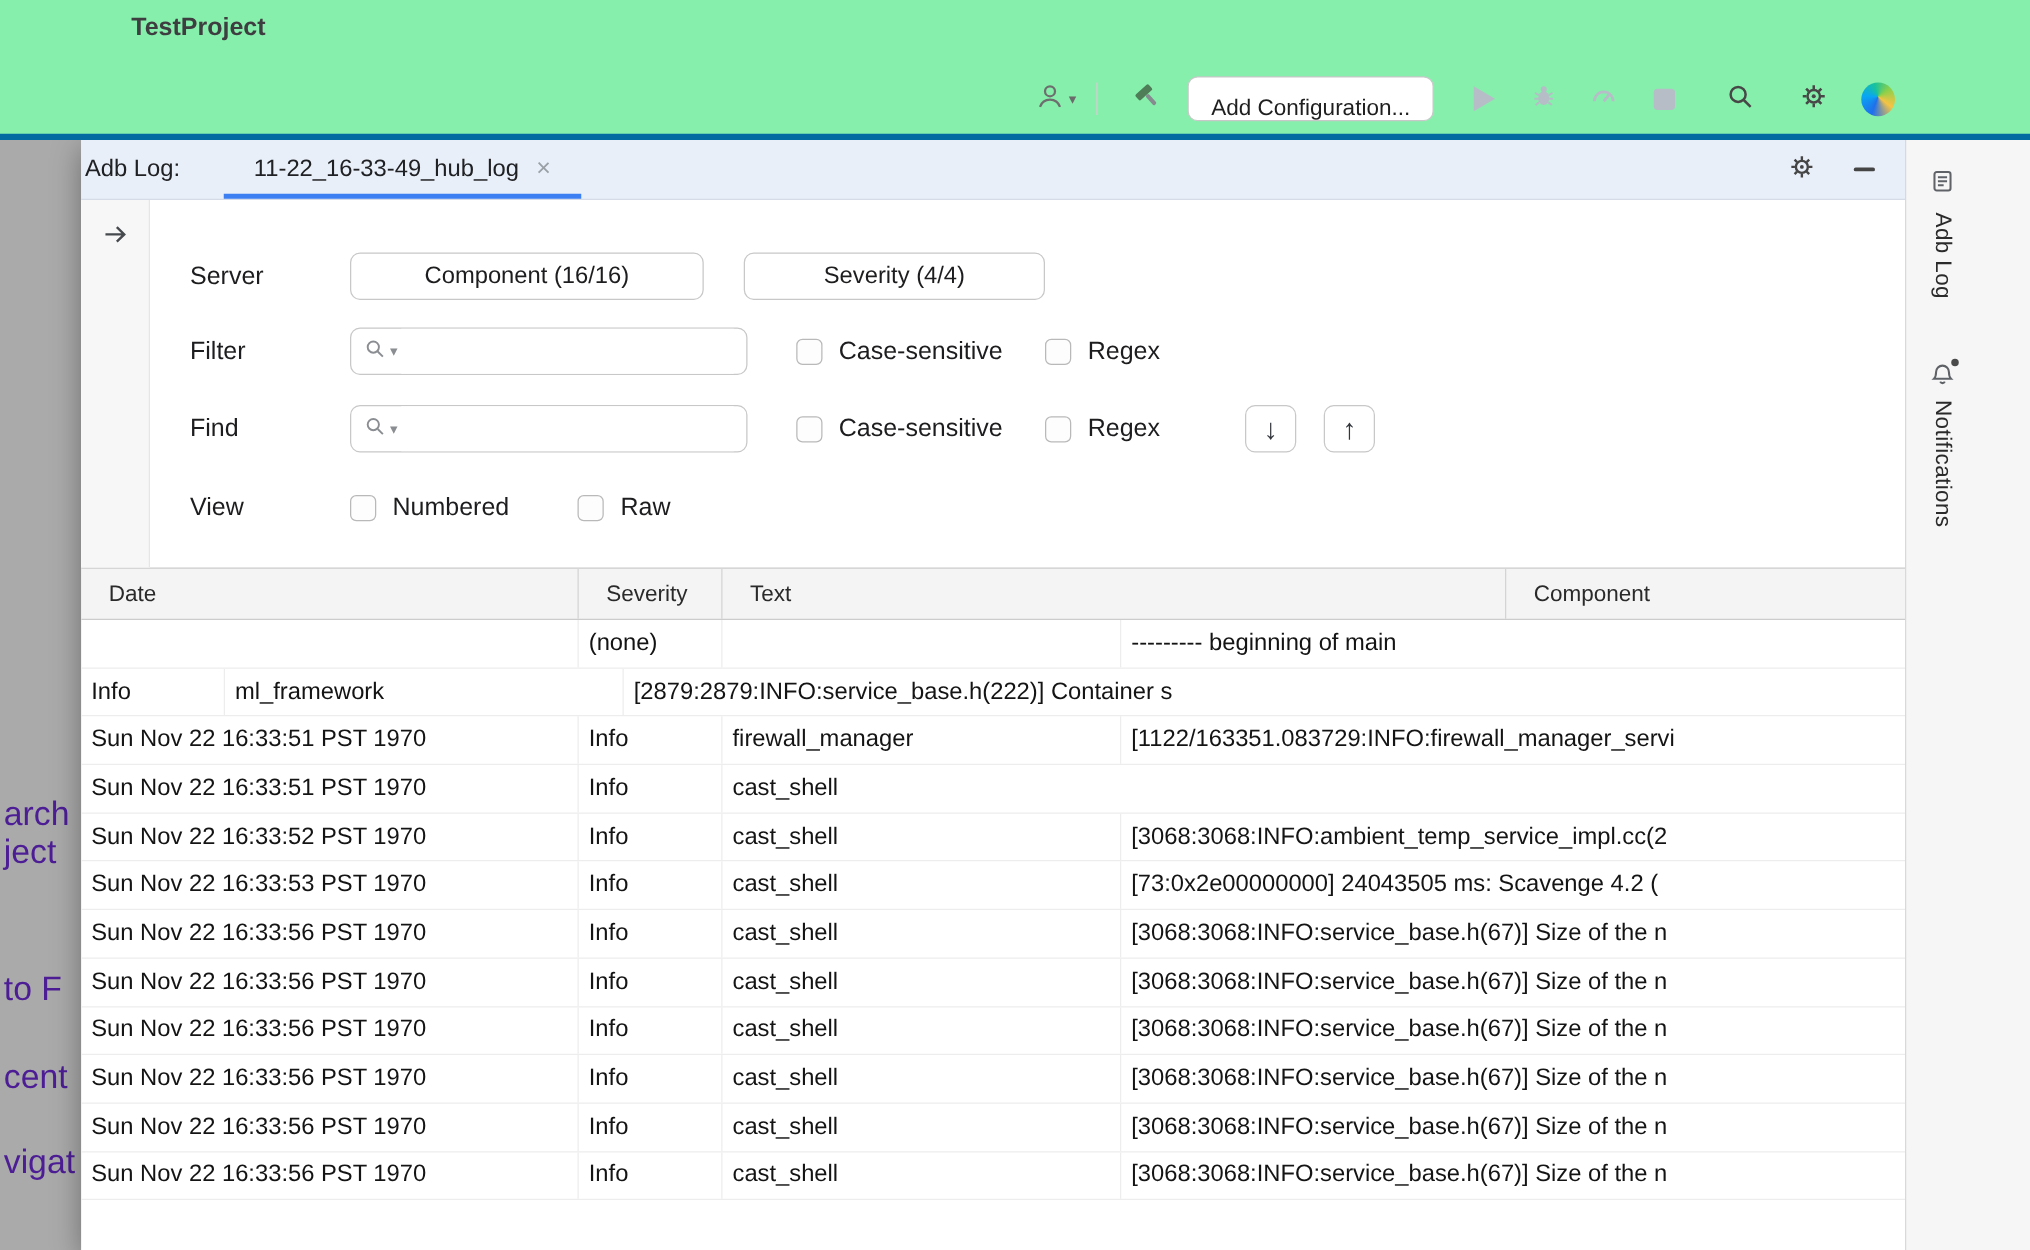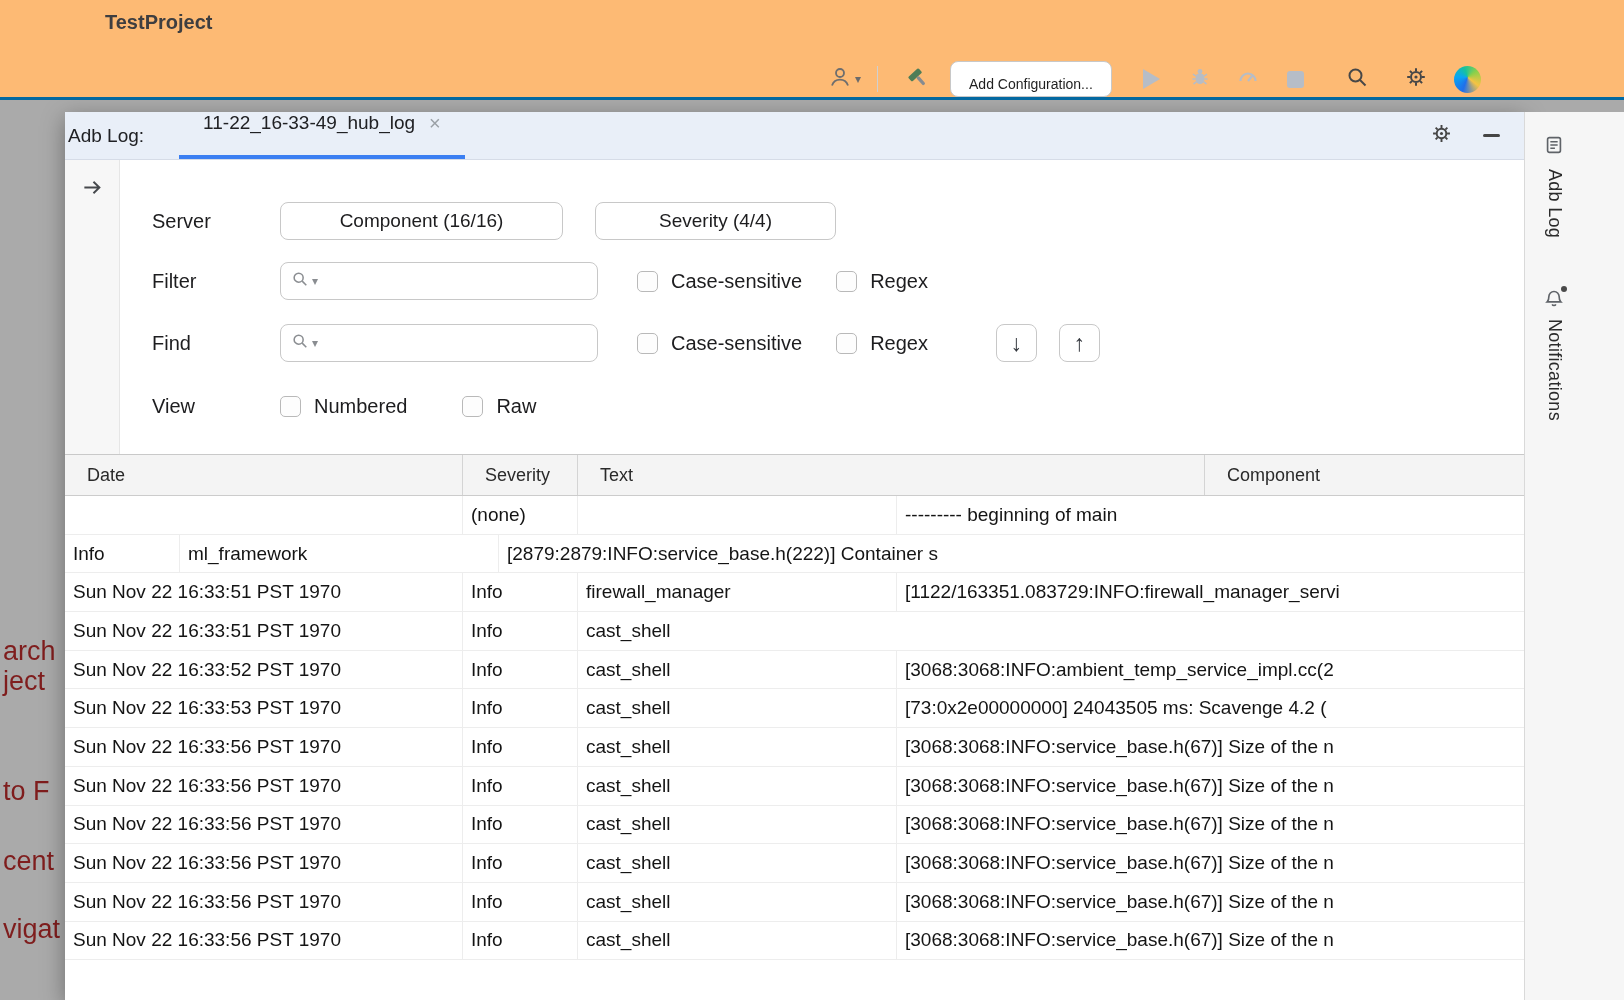--- a/index.html
+++ b/index.html
@@ -1,39 +1,39 @@
 <!DOCTYPE html>
 <html><head>
 <meta charset="utf-8">
 <style>
   *{margin:0;padding:0;box-sizing:border-box}
   html,body{width:1624px;height:1000px;overflow:hidden}
   body{position:relative;font-family:"Liberation Sans","DejaVu Sans",sans-serif;background:#aaaaaa;color:#1d1d1f}
 
   
-  .bg-fragment{position:absolute;left:3px;z-index:1;font-size:27px;color:#7f1d1d;white-space:nowrap}
-
-  
-  .titlebar{position:absolute;left:0;top:0;right:0;height:100px;background:#fdba74;border-bottom:3px solid #0369a1;z-index:3}
+  .bg-fragment{position:absolute;left:3px;z-index:1;font-size:27px;color:#4c1d95;white-space:nowrap}
+
+  
+  .titlebar{position:absolute;left:0;top:0;right:0;height:112px;background:#86efac;border-bottom:5px solid #0369a1;z-index:3}
   .window-title{position:absolute;left:105px;top:11px;font-size:20px;font-weight:700;color:#3e3e40}
   .toolbar{position:absolute;top:57px;left:828px;height:44px;display:flex;align-items:center;z-index:4}
   .tb-group{display:flex;align-items:center;gap:3px}
   .tb-sep{width:1px;height:26px;background:#d0d0d0;margin:0 16px}
   .tb-icon{width:26px;height:26px;display:flex;align-items:center;justify-content:center;margin:0 11px;cursor:pointer}
-  .addconf{height:36px;padding:14px 18px;border:1px solid #c8c8c8;border-radius:8px;background:#ffffff;font-size:14px;color:#1f1f1f;margin:0 16px 0 8px;font-family:inherit;cursor:pointer}
+  .addconf{height:36px;padding:14px 18px;border:1px solid #c8c8c8;border-radius:8px;background:#ffffff;font-size:18px;color:#1f1f1f;margin:0 16px 0 8px;font-family:inherit;cursor:pointer}
   .chev{font-size:12px;color:#6b6b6b;line-height:1}
   .play-tri{width:0;height:0;border-left:17px solid #b6bdc7;border-top:10px solid transparent;border-bottom:10px solid transparent}
   .stop-sq{width:17px;height:17px;background:#b6bdc7;border-radius:3px}
   .sphere{width:27px;height:27px;border-radius:50%;background:conic-gradient(from 200deg at 50% 42%,#1f6feb,#09a6f3,#18c29c,#8bd04a,#f6c344,#1f6feb);margin-left:14px}
 
   
   .panel{position:absolute;left:65px;top:112px;width:1459px;height:888px;background:#ffffff;z-index:2;box-shadow:0 6px 22px rgba(0,0,0,.35);display:flex;flex-direction:column}
   .panel-header{height:48px;background:#e9eff8;display:flex;align-items:center;position:relative;border-bottom:1px solid #d6dce7;flex:0 0 auto}
   .panel-title{margin-left:3px;font-size:19px;color:#202124}
-  .tab{margin-left:35px;height:100%;display:flex;padding:0 24px;position:relative;color:#202124;font-size:19px;cursor:pointer}
+  .tab{margin-left:35px;height:100%;display:flex;align-items:center;padding:0 24px;position:relative;color:#202124;font-size:19px;cursor:pointer}
   .tab::after{content:"";position:absolute;left:0;right:0;bottom:0;height:4px;background:#3b7ff2}
   .tab-close{margin-left:14px;color:#9aa0a6;font-size:20px;cursor:pointer}
   .header-actions{margin-left:auto;display:flex;align-items:center;gap:30px;margin-right:24px}
   .minus-bar{width:17px;height:3px;background:#454545;border-radius:2px}
 
   
   .filter-area{position:relative;height:295px;flex:0 0 auto;border-bottom:1px solid #c9c9c9;background:#fff}
   .gutter{position:absolute;left:0;top:0;bottom:0;width:55px;background:#f7f7f7;border-right:1px solid #e6e6e6;display:flex;justify-content:center;padding-top:16px}
   .f-row{position:absolute;left:87px;display:flex;align-items:center;height:38px}
   .f-row.r-select{top:42px}

